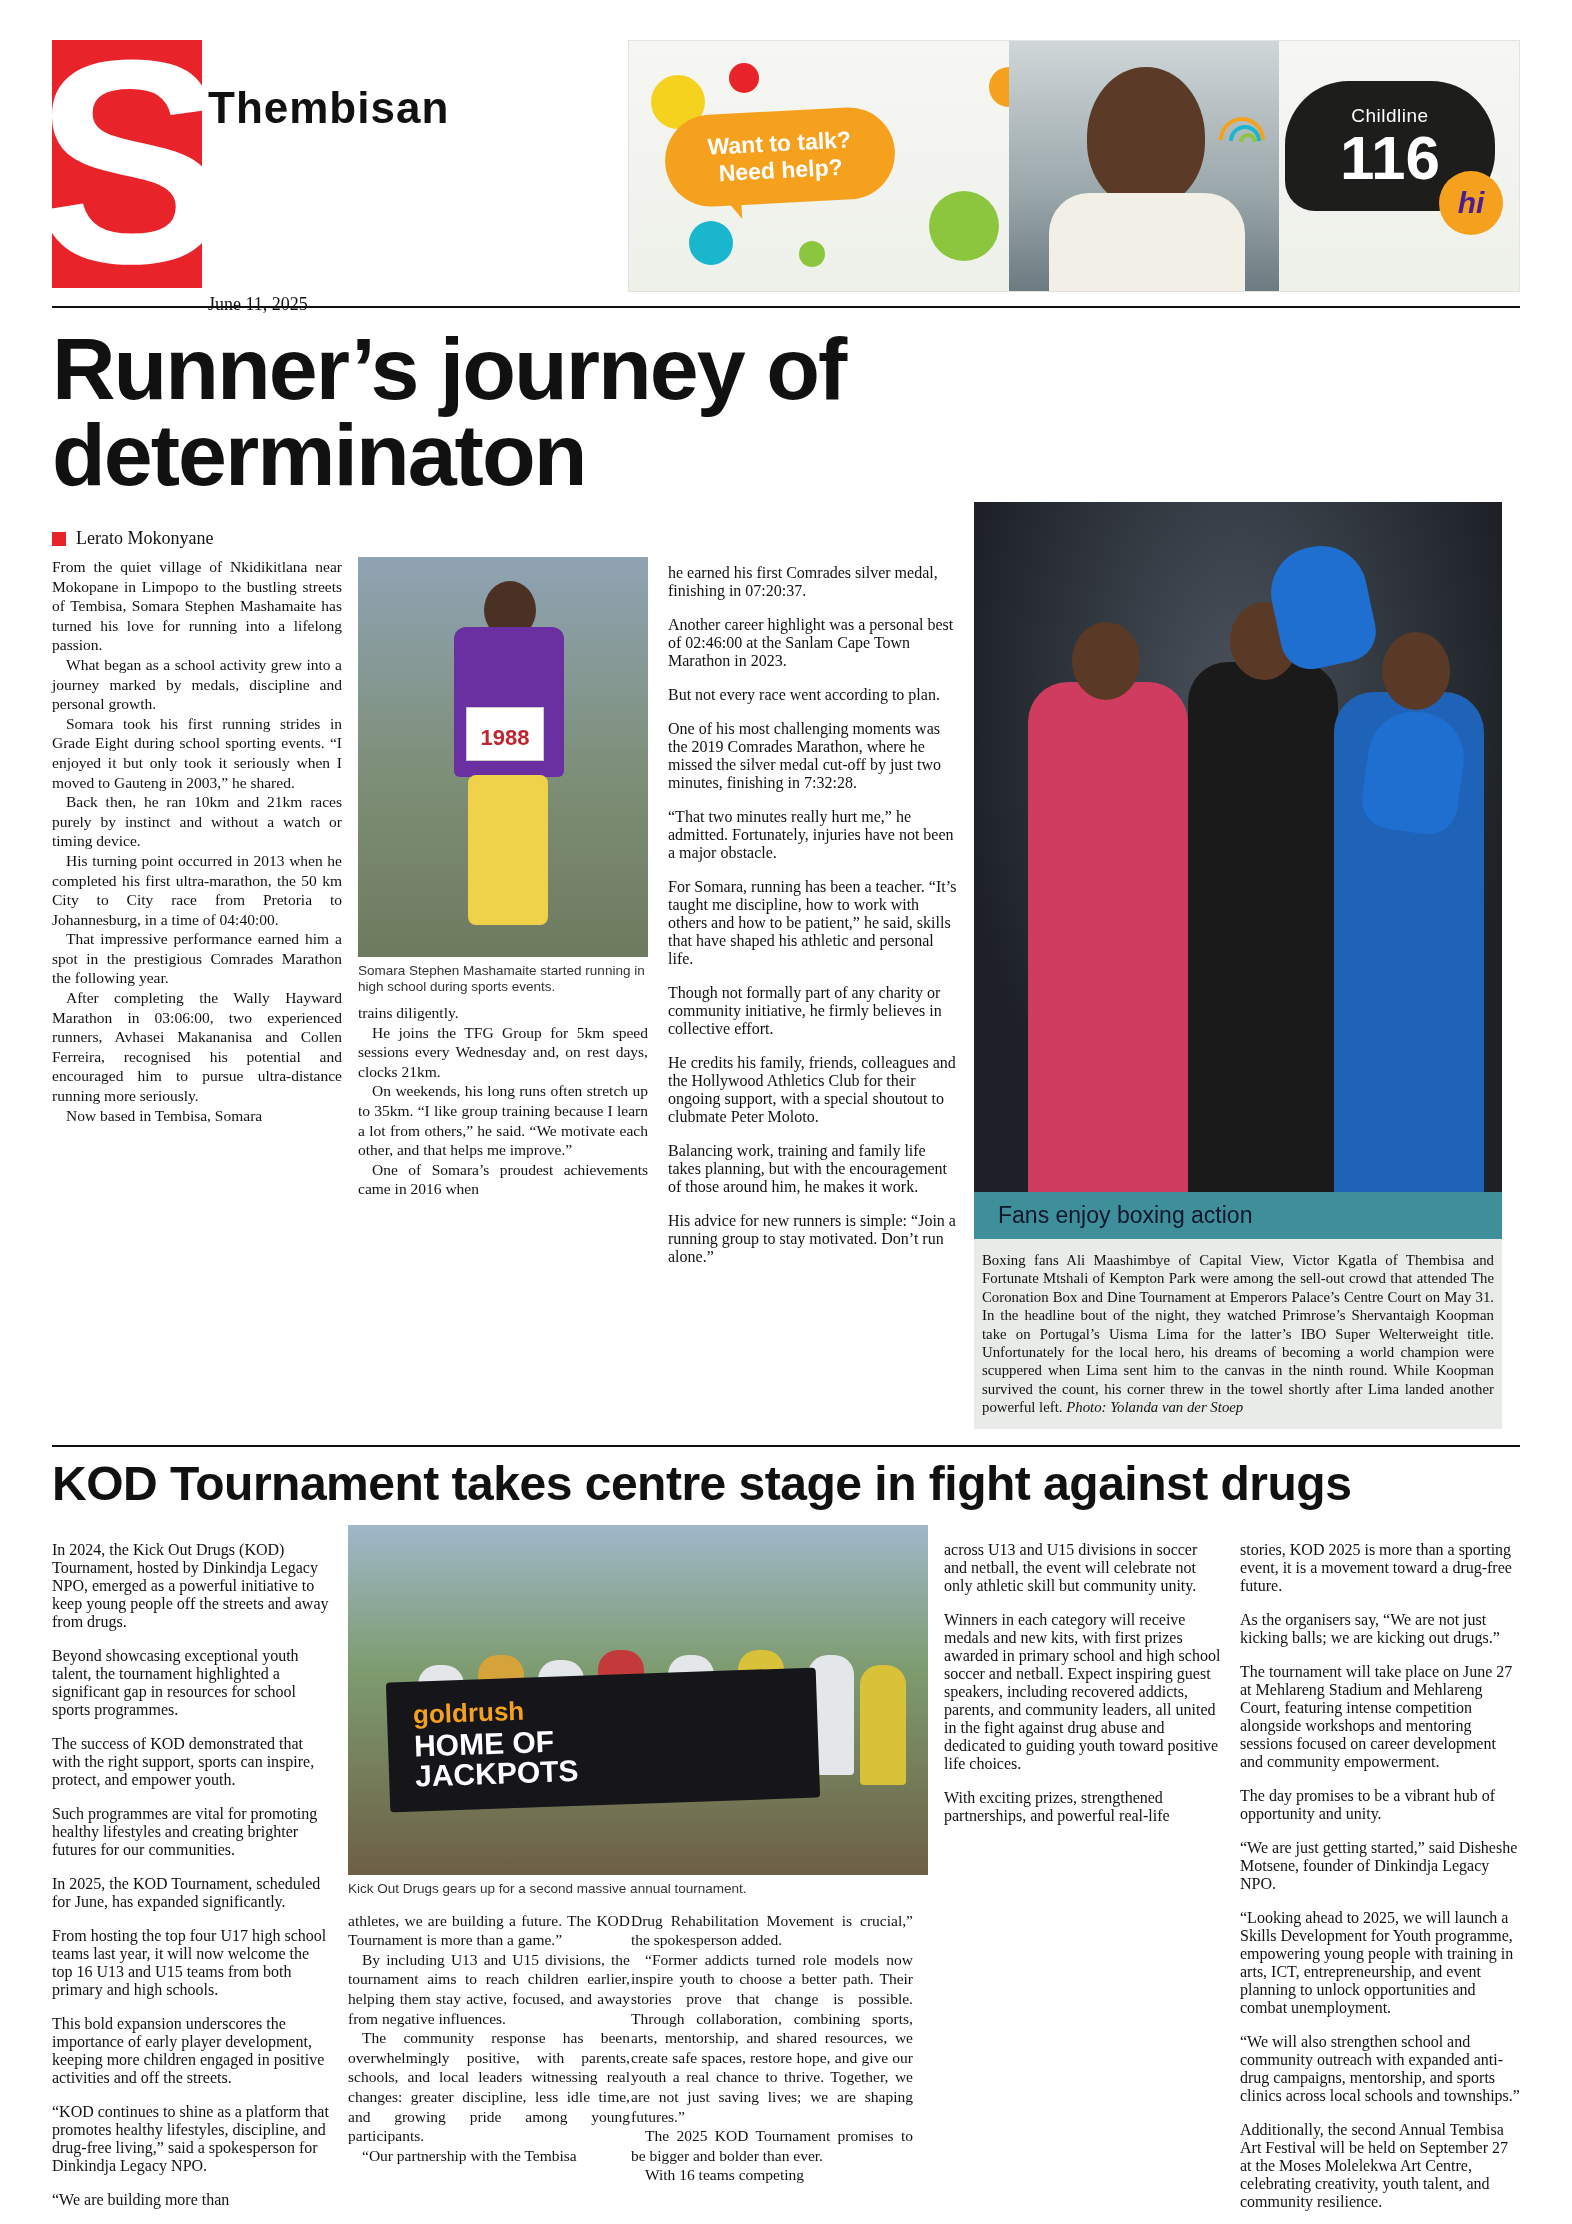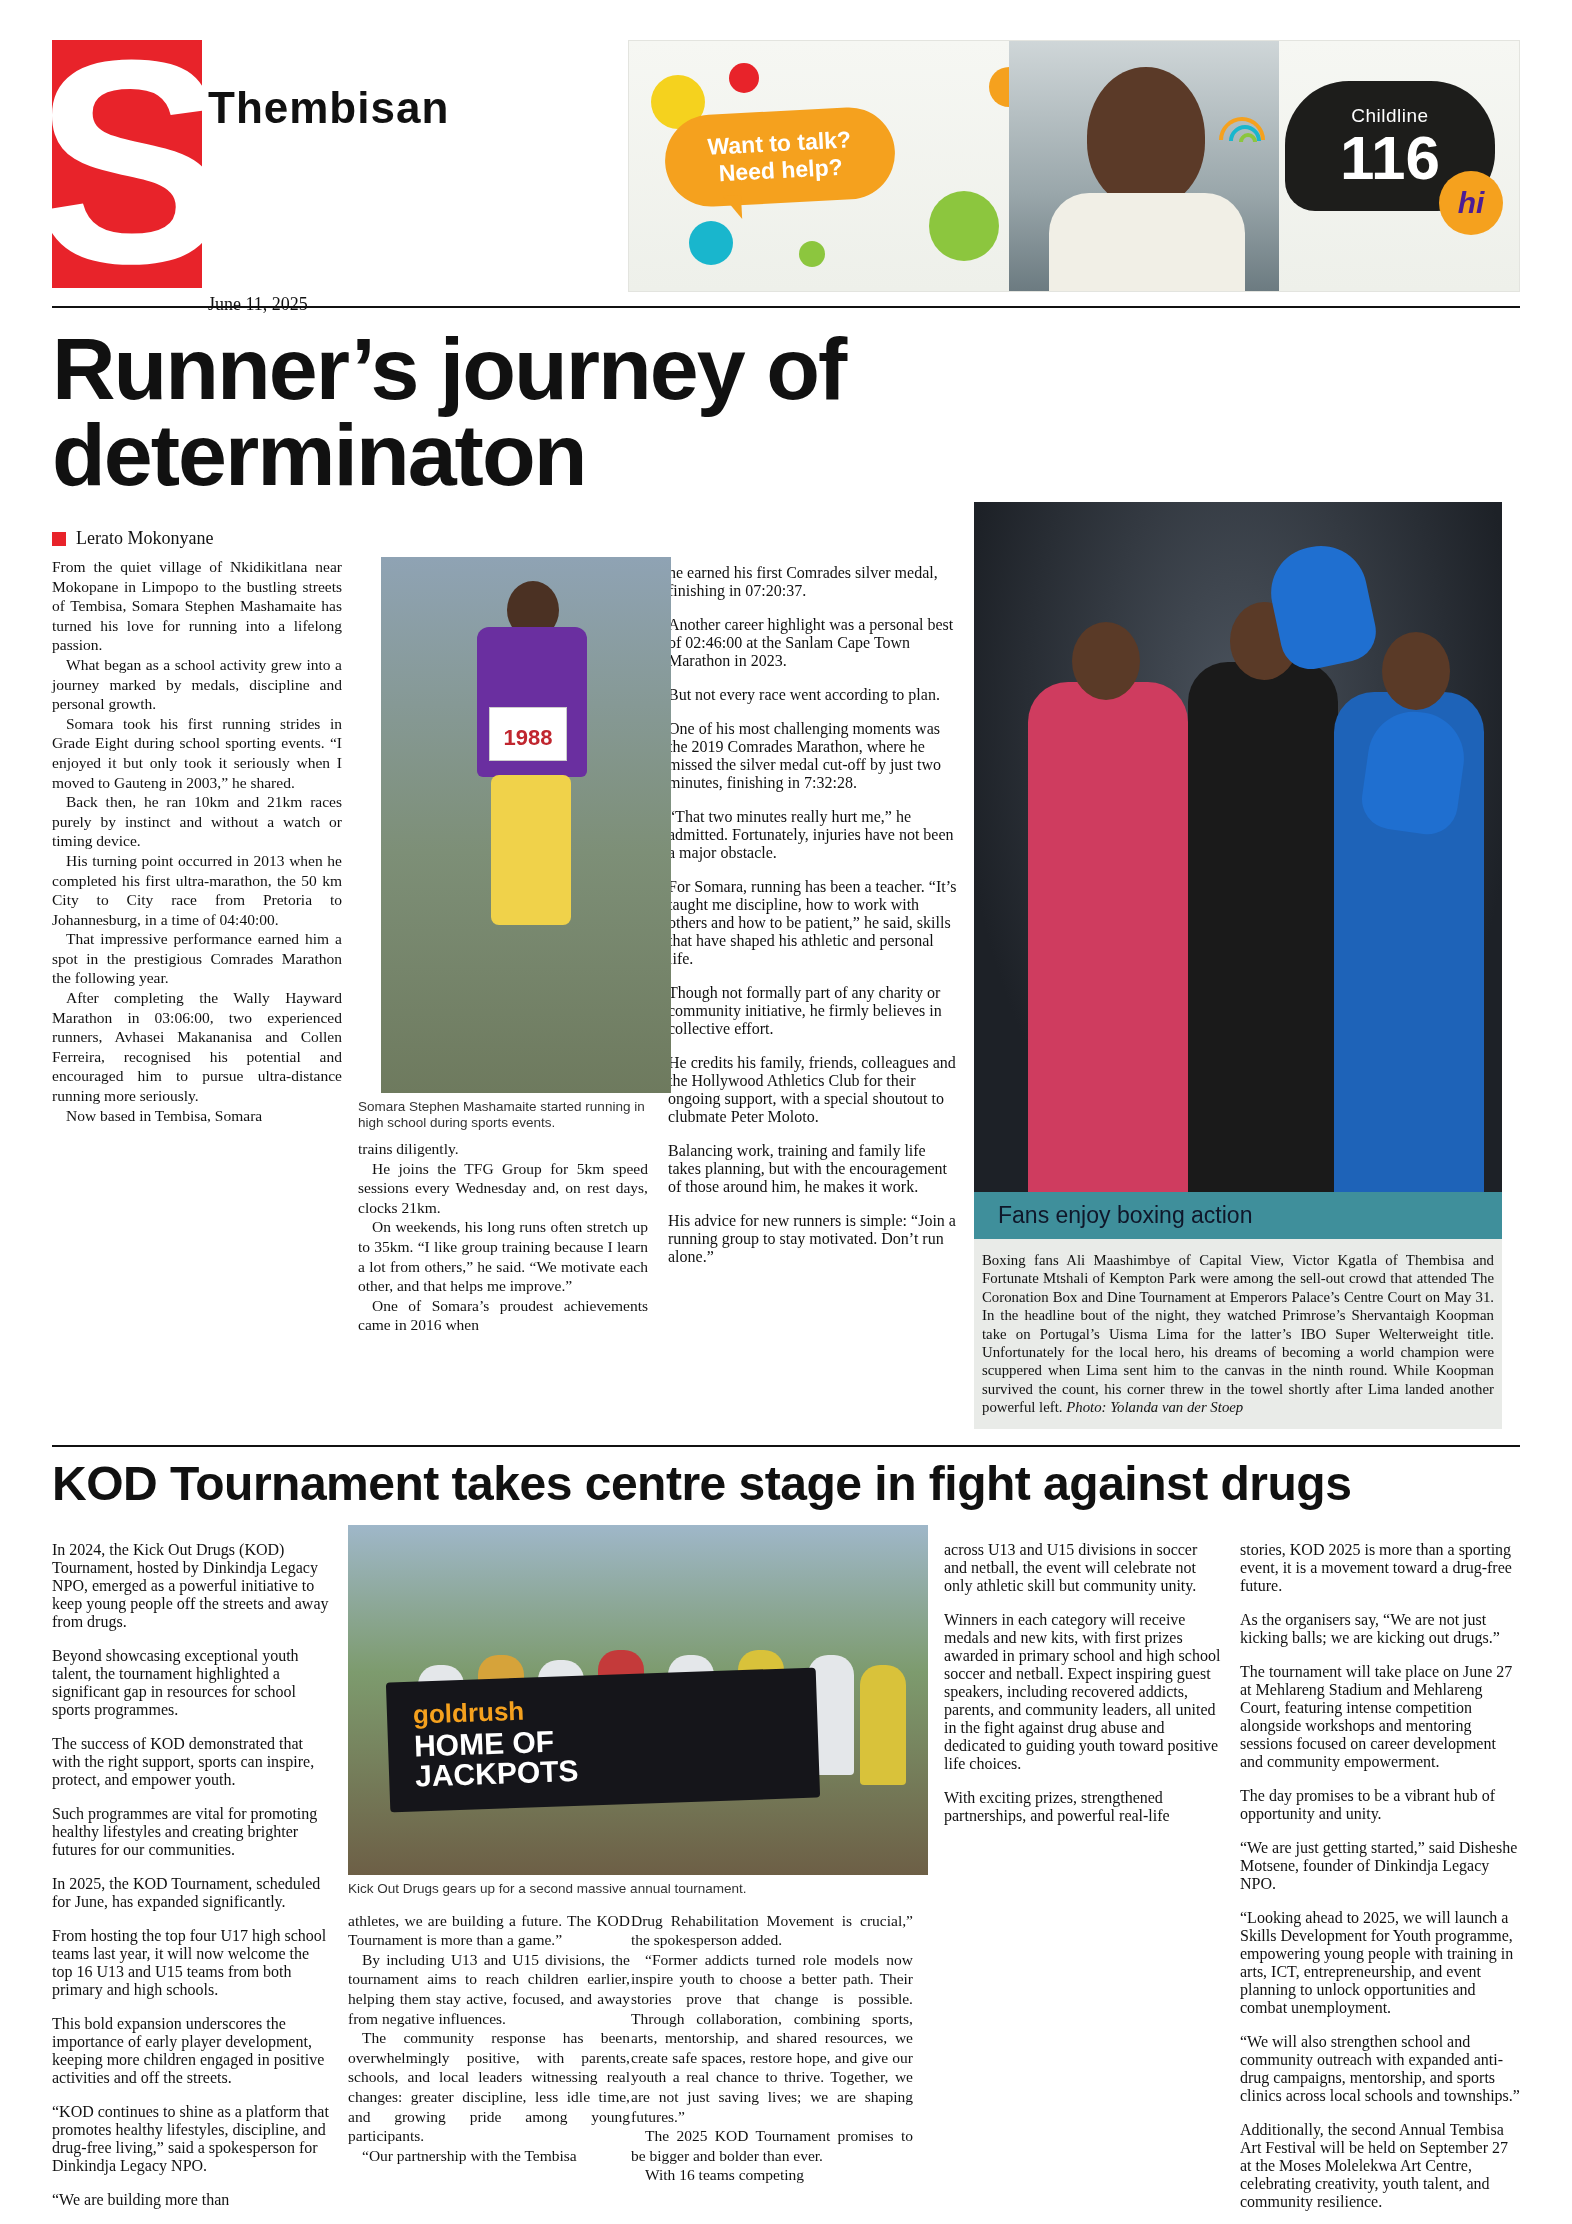--- a/index.html
+++ b/index.html
@@ -144,21 +144,21 @@
     margin: 10px 0 14px 0; color:#111; letter-spacing:-0.5px;
   }
   .kod-wrap { display:flex; gap: 16px; }
   .kod-col { width: 290px; }
   .kod-photo-col { width: 580px; }
   .kod-photo { width: 580px; height: 350px; background:#6f7a5c; position:relative; overflow:hidden; }
   .kod-sub { display:flex; gap:1px; margin-top: 14px; }
   .kod-sub .col { width: 282px; }
 
   
-  .runner-img { height: 536px; background: linear-gradient(180deg,#8fa3b4 0%, #7d8f77 55%, #6e7a5e 100%); margin-left: 23px; }
+  .runner-img { height: 400px; background: linear-gradient(180deg,#8fa3b4 0%, #7d8f77 55%, #6e7a5e 100%); }
   .runner-img .torso { position:absolute; left: 96px; top: 70px; width: 110px; height: 150px; background:#6a2fa0; border-radius: 12px 12px 6px 6px; }
   .runner-img .bib { position:absolute; left: 108px; top: 150px; width: 78px; height: 54px; background:#fff; border:1px solid #ccc; }
   .runner-img .bibnum { position:absolute; left: 112px; top: 168px; width: 70px; text-align:center; font-family:"Liberation Sans", sans-serif; font-weight:bold; font-size: 22px; color:#c0262f;}
   .runner-img .head2 { position:absolute; left: 126px; top: 24px; width: 52px; height: 58px; border-radius:50%; background:#4b3123; }
   .runner-img .legs { position:absolute; left: 110px; top: 218px; width: 80px; height: 150px; background:#f0d24a; border-radius: 8px; }
 
   .box-img { position:absolute; inset:0; background: radial-gradient(ellipse at 50% 30%, #4a525c 0%, #1d2127 75%); }
   .glove { position:absolute; width: 96px; height: 120px; background:#1f6fd0; border-radius: 46px 46px 30px 30px; }
   .g1 { left: 300px; top: 44px; transform: rotate(-12deg); }
   .g2 { left: 392px; top: 210px; transform: rotate(8deg); }

